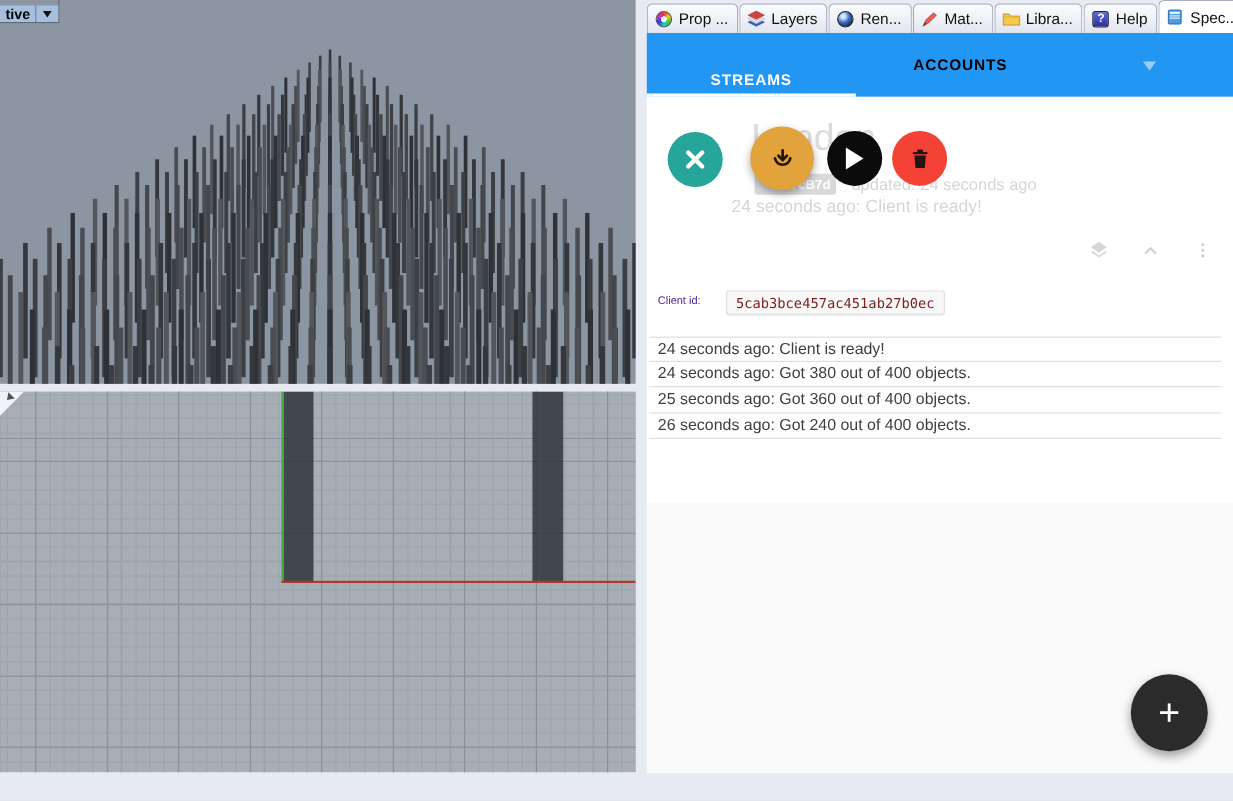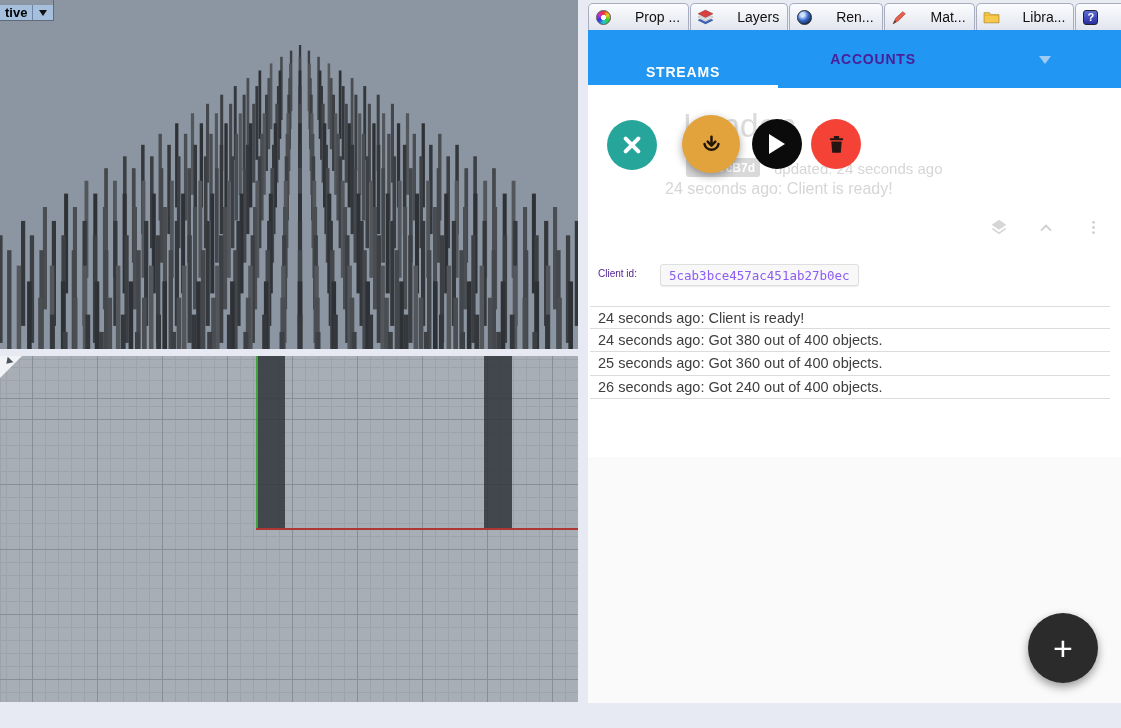--- a/index.html
+++ b/index.html
@@ -35,41 +35,41 @@
   #corner-fold{left:0;top:0;width:0;height:0;border-top:22px solid #F2F3F7;border-right:22px solid transparent;}
   #corner-fold-arrow{left:3px;top:2px;width:0;height:0;border:4px solid transparent;border-top:6px solid #4A5560;transform:rotate(45deg);}
 
   #gap-strip{left:578px;top:0;width:10px;height:703px;background:#E7EAF2;}
 
   #footer{left:0;top:742px;width:1121px;height:26px;background:#EAECF3;border-top:1px solid #C8CCDF;overflow:hidden;}
   #status-frag{position:absolute;left:2px;top:12px;color:#16181c;font-size:18px;}
 
   
   #tabstrip{left:588px;top:0;width:533px;height:30px;background:#E9EBF3;display:flex;align-items:flex-end;overflow:hidden;}
-  .tab{height:27px;margin:0 1px 0 0;display:flex;align-items:center;gap:23px;padding:0 8px 0 6px;
+  .tab{height:27px;margin:0 1px 0 0;display:flex;align-items:center;gap:5px;padding:0 8px 0 6px;
     border:1px solid #A8AEC0;border-bottom:none;border-radius:5px 5px 0 0;
     background:linear-gradient(#FBFCFE,#E2E5EE);white-space:nowrap;}
   .tab.active{height:30px;background:#FFFFFF;}
   .tab .tlabel{font-size:14px;color:#111;}
   .ticon{display:inline-flex;width:17px;height:17px;align-items:center;justify-content:center;}
   .prop-wheel{width:15px;height:15px;border-radius:50%;
     background:radial-gradient(circle at 50% 50%, #fff 0 28%, transparent 30%),
       conic-gradient(#e33,#ec2,#3c3,#2cc,#33e,#c3c,#e33);border:1px solid #555;}
   .render-sphere{width:15px;height:15px;border-radius:50%;
     background:radial-gradient(circle at 35% 30%, #cfe4ff 0 15%, #3a6ccc 45%, #0e1f44 85%);border:1px solid #222;}
   .help-sq{width:15px;height:15px;border-radius:3px;background:linear-gradient(#5a6bd8,#2a2f9e);
     color:#fff;font-size:11px;font-weight:bold;display:flex;align-items:center;justify-content:center;border:1px solid #223;}
   .help-sq::after{content:"?";}
 
   
   #bluebar{left:588px;top:30px;width:533px;height:58px;background:#2196F3;display:flex;}
   .nav-cell{width:190px;display:flex;align-items:center;justify-content:center;position:relative;}
   .nav-cell.caret-cell{width:153px;}
   #nav-streams-label{color:#FFFFFF;font-size:14px;font-weight:bold;letter-spacing:.8px;margin-top:25px;}
-  #nav-accounts-label{color:#4c1d95;font-size:14px;font-weight:bold;letter-spacing:.8px;}
+  #nav-accounts-label{color:#000000;font-size:14px;font-weight:bold;letter-spacing:.8px;}
   #streams-underline{position:absolute;left:0;bottom:0;width:190px;height:3px;background:#FFFFFF;}
   .nav-caret{width:0;height:0;border:6px solid transparent;border-top:8px solid #9ECBF4;margin-top:7px;}
 
   
   #panel{left:588px;top:88px;width:533px;height:615px;background:#FFFFFF;overflow:hidden;}
   #panel-lower{left:0;top:369px;width:533px;height:246px;background:#FAFAFA;}
 
   .stream-title{left:95px;top:18px;font-size:34px;color:#DBDBDB;z-index:1;}
   .stream-badge{left:98px;top:70px;width:74px;height:19px;background:#D9D9D9;border-radius:3px;z-index:1;
     color:#FFFFFF;font-weight:bold;font-size:12px;display:flex;align-items:center;justify-content:flex-end;padding:0 5px;}
@@ -92,21 +92,21 @@
     box-shadow:0 1px 4px rgba(0,0,0,.3);}
 
   .icon-row-btn{top:128px;z-index:1;cursor:pointer;}
   #ic-layers{left:400px;}
   #ic-chevron{left:448px;top:131px;}
   #ic-kebab{left:496px;top:130px;}
 
   #client-row-label{left:10px;top:180px;font-size:10px;color:#4c1d95;}
   #client-id-chip{left:72px;top:176px;height:22px;background:#F8F8F8;border:1px solid #DFDFDF;border-radius:3px;
     display:flex;align-items:center;padding:0 8px;box-shadow:0 1px 1px rgba(0,0,0,.08);}
-  #client-id-chip span{font-family:"DejaVu Sans Mono",monospace;font-size:12.5px;color:#8b5cf6;}
+  #client-id-chip span{font-family:"DejaVu Sans Mono",monospace;font-size:12.5px;color:#7f1d1d;}
 
   #log-list{left:2px;top:218px;width:520px;}
   .log-row{height:23.2px;border-bottom:1px solid #DCDCDC;font-size:14.5px;color:#3E3E3E;
     display:flex;align-items:center;padding-left:8px;}
   .log-row:first-child{border-top:1px solid #DCDCDC;}
 
   #fab{left:440px;top:525px;width:70px;height:70px;border-radius:50%;background:#2B2B2B;z-index:4;
     color:#fff;font-size:34px;display:flex;align-items:center;justify-content:center;
     box-shadow:0 4px 10px rgba(0,0,0,.4);cursor:pointer;}
 </style>

